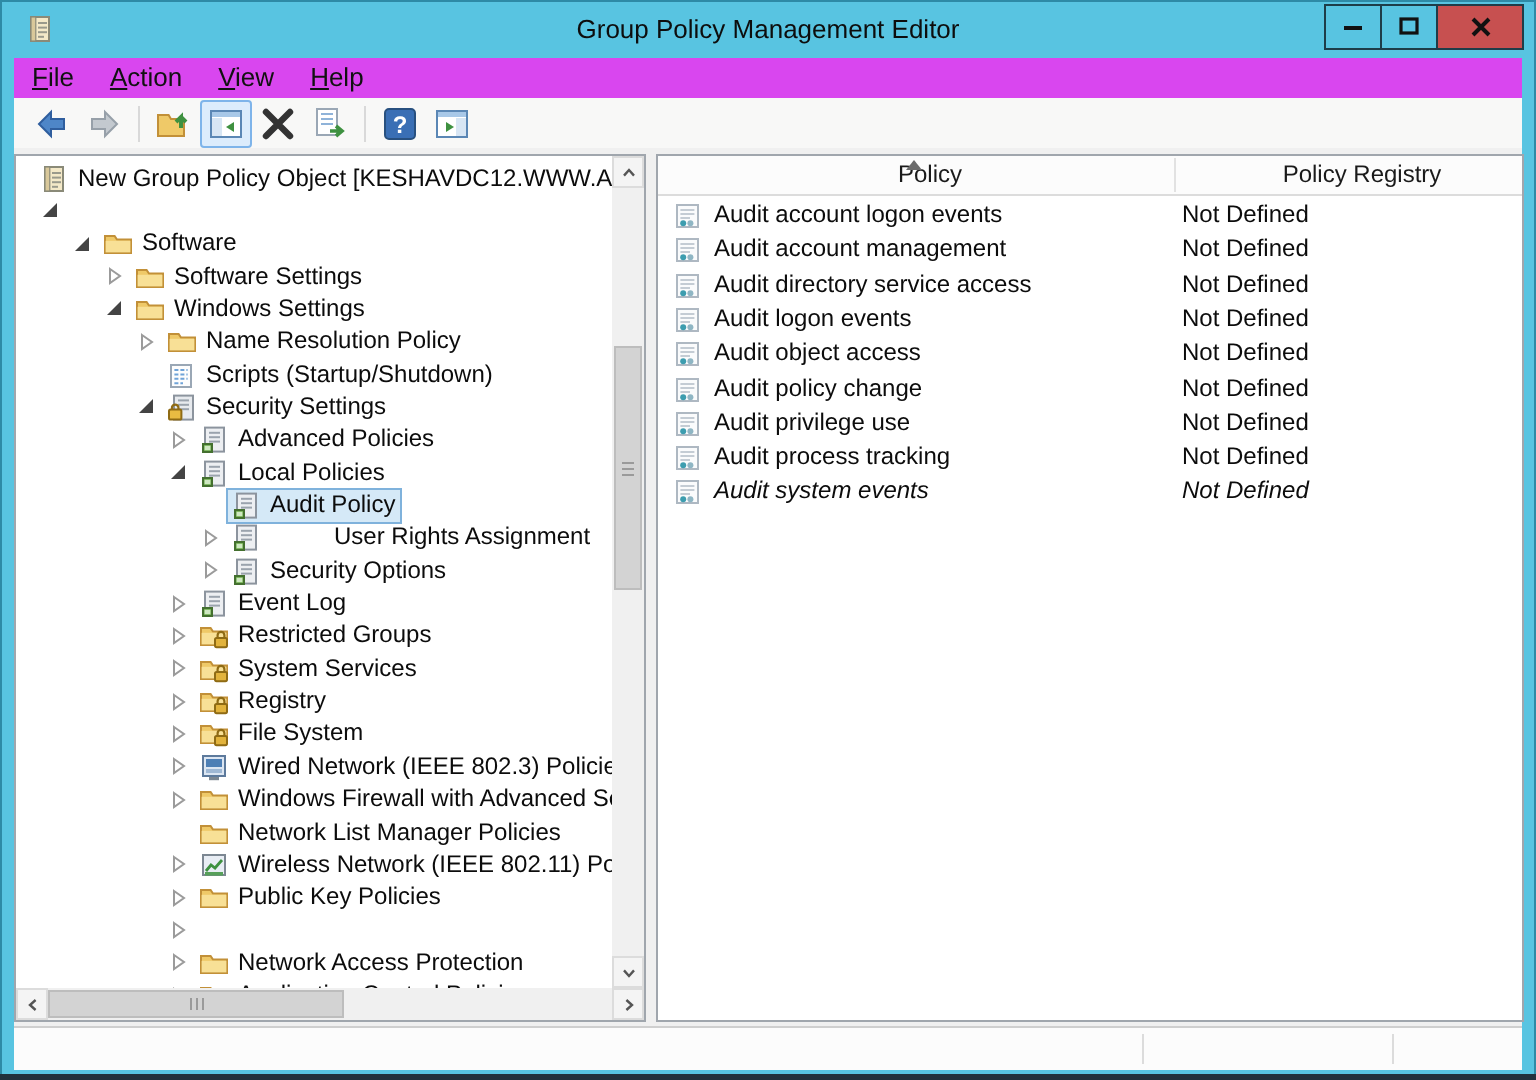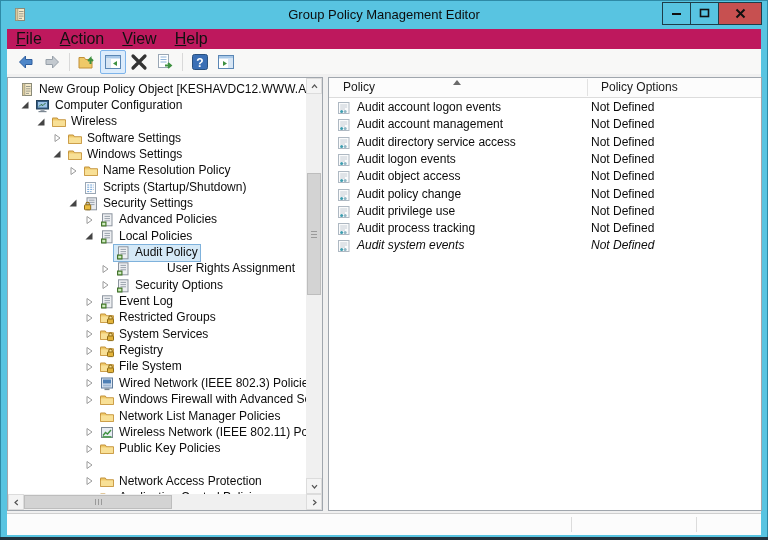--- a/index.html
+++ b/index.html
@@ -21,22 +21,22 @@
   #caption-buttons{
     position:absolute;top:1px;right:5px;height:21px;display:flex;
     border:1px solid #1E3D49;background:transparent;
   }
   .cap-btn{width:27px;height:21px;display:flex;align-items:center;justify-content:center;}
   .cap-btn + .cap-btn{border-left:1px solid #1E3D49;}
   #close-btn{width:42px;background:#C75050;}
 
   
   #menubar{
-    position:absolute;left:6px;right:6px;top:28px;height:20px;background:#be185d;
-    display:flex;align-items:flex-end;font-size:16px;color:#111;
+    position:absolute;left:6px;right:6px;top:28px;height:20px;background:#d946ef;
+    display:flex;align-items:flex-end;font-size:13px;color:#111;
     border-bottom:1px solid #EFEFEE;
   }
   .menu-item{padding:0 9px;height:20px;line-height:20px;}
   .menu-item u{text-decoration:underline;}
 
   
   #toolbar{
     position:absolute;left:6px;right:6px;top:48px;height:25px;background:#F8F8F7;
     display:flex;align-items:center;border-bottom:1px solid #E0E0DF;
   }
@@ -76,21 +76,21 @@
   #tree-hscroll{left:0;right:0;bottom:0;height:16px;}
 
   #list-pane{
     position:absolute;left:321px;top:3px;width:434px;height:434px;
     background:#fff;border:1px solid #A0A6AD;box-sizing:border-box;
   }
   #list-header{
     position:absolute;left:0;right:0;top:0;height:19px;background:#FCFCFC;
     border-bottom:1px solid #DCDCDC;font-size:12px;color:#1a1a1a;
   }
-  .hdr-cell{position:absolute;top:0;height:19px;line-height:19px;padding-left:14px;box-sizing:border-box;}
+  .hdr-cell{position:absolute;top:0;height:19px;line-height:19px;padding-left:14px;box-sizing:border-box;text-align:center;}
   #hdr-divider{position:absolute;left:258px;top:1px;bottom:1px;width:1px;background:#E2E2E2;}
   #sort-arrow{position:absolute;left:124px;top:2px;width:0;height:0;
     border-left:4px solid transparent;border-right:4px solid transparent;border-bottom:5px solid #6B6B6B;}
   #list-body{position:absolute;left:0;right:0;top:19px;bottom:0;overflow:hidden;}
   .list-row{position:absolute;left:0;right:0;height:17.3px;font-size:12px;color:#0c0c0c;}
   .cell-policy{position:absolute;left:28px;top:0;line-height:17px;white-space:nowrap;}
   .cell-setting{position:absolute;left:262px;top:0;line-height:17px;white-space:nowrap;}
   .list-icon{position:absolute;left:8px;top:2px;width:14px;height:13px;}
 
   
@@ -215,41 +215,31 @@
                   <line x1="7" y1="9.1" x2="11.5" y2="9.1" stroke="#9A9A8C"></line>
                   <line x1="7" y1="11.4" x2="10" y2="11.4" stroke="#9A9A8C"></line>
                 </svg></span>
               <span class="tree-label">New Group Policy Object [KESHAVDC12.WWW.ABOUT.</span>
             </span>
           </div>
           <div class="tree-row" style="top: 18.35px;">
             <span class="tree-expander" style="left: 12px;"><svg viewBox="0 0 10 10" width="10" height="10">
                 <polygon points="8.5,1.5 8.5,8.5 1.5,8.5" fill="#444"></polygon>
               </svg></span>
-            <span class="tree-inner" style="left: 25px;">
-              <span class="tree-icon"><svg viewBox="0 0 16 16">
-                  <rect x="1.5" y="2.5" width="12" height="8.5" fill="#355F86" stroke="#24425C"></rect>
-                  <rect x="3" y="4" width="9" height="5.5" fill="#9CC3E8"></rect>
-                  <path d="M4 8.5 L6 6.5 L8 7.5 L10.5 5" stroke="#2F6F3A" stroke-width="1" fill="none"></path>
-                  <rect x="5.5" y="11.5" width="4" height="1.5" fill="#9AA3AD"></rect>
-                  <rect x="3.5" y="13" width="8" height="1.2" fill="#7C8792"></rect>
-                </svg></span>
-              <span class="tree-label">Computer Configuration</span>
-            </span>
           </div>
           <div class="tree-row" style="top: 34.7px;">
             <span class="tree-expander" style="left: 28px;"><svg viewBox="0 0 10 10" width="10" height="10">
                 <polygon points="8.5,1.5 8.5,8.5 1.5,8.5" fill="#444"></polygon>
               </svg></span>
             <span class="tree-inner" style="left: 41px;">
               <span class="tree-icon"><svg viewBox="0 0 16 16">
                   <path d="M1.5 4.5 L1.5 12.5 L14.5 12.5 L14.5 5.8 L7.5 5.8 L6.3 4 L1.5 4Z" fill="#EFC968" stroke="#C29038"></path>
                   <path d="M1.8 6.4 L14.2 6.4 L14.2 12.2 L1.8 12.2 Z" fill="#F8E096"></path>
                 </svg></span>
-              <span class="tree-label">Wireless</span>
+              <span class="tree-label">Software</span>
             </span>
           </div>
           <div class="tree-row" style="top: 51.05px;">
             <span class="tree-expander" style="left: 44px;"><svg viewBox="0 0 10 10" width="10" height="10">
                 <polygon points="3,1.5 8,5 3,8.5" fill="#fff" stroke="#9B9B9B"></polygon>
               </svg></span>
             <span class="tree-inner" style="left: 57px;">
               <span class="tree-icon"><svg viewBox="0 0 16 16">
                   <path d="M1.5 4.5 L1.5 12.5 L14.5 12.5 L14.5 5.8 L7.5 5.8 L6.3 4 L1.5 4Z" fill="#EFC968" stroke="#C29038"></path>
                   <path d="M1.8 6.4 L14.2 6.4 L14.2 12.2 L1.8 12.2 Z" fill="#F8E096"></path>
@@ -580,21 +570,21 @@
             </svg>
         </div>
       </div>
     </div>
 
     <div id="list-pane">
       <div id="list-header">
         <div class="hdr-cell" style="left:0;width:258px;">Policy</div>
         <div id="sort-arrow"></div>
         <div id="hdr-divider"></div>
-        <div class="hdr-cell" style="left:258px;right:0;">Policy Options</div>
+        <div class="hdr-cell" style="left:258px;right:0;">Policy Registry</div>
       </div>
       <div id="list-body">
           <div class="list-row" style="top: 2px;">
             <span class="list-icon"><svg viewBox="0 0 14 14">
                 <rect x="1.5" y="1.5" width="10.5" height="11" fill="#FAFBFC" stroke="#AEB8C2"></rect>
                 <line x1="3.2" y1="4" x2="10.2" y2="4" stroke="#C4CCD4"></line>
                 <line x1="3.2" y1="6" x2="10.2" y2="6" stroke="#C4CCD4"></line>
                 <line x1="3.2" y1="8" x2="8" y2="8" stroke="#C4CCD4"></line>
                 <circle cx="4.6" cy="10.6" r="1.5" fill="#3D9DAF"></circle>
                 <circle cx="8.2" cy="10.6" r="1.5" fill="#8FB6C4"></circle>

